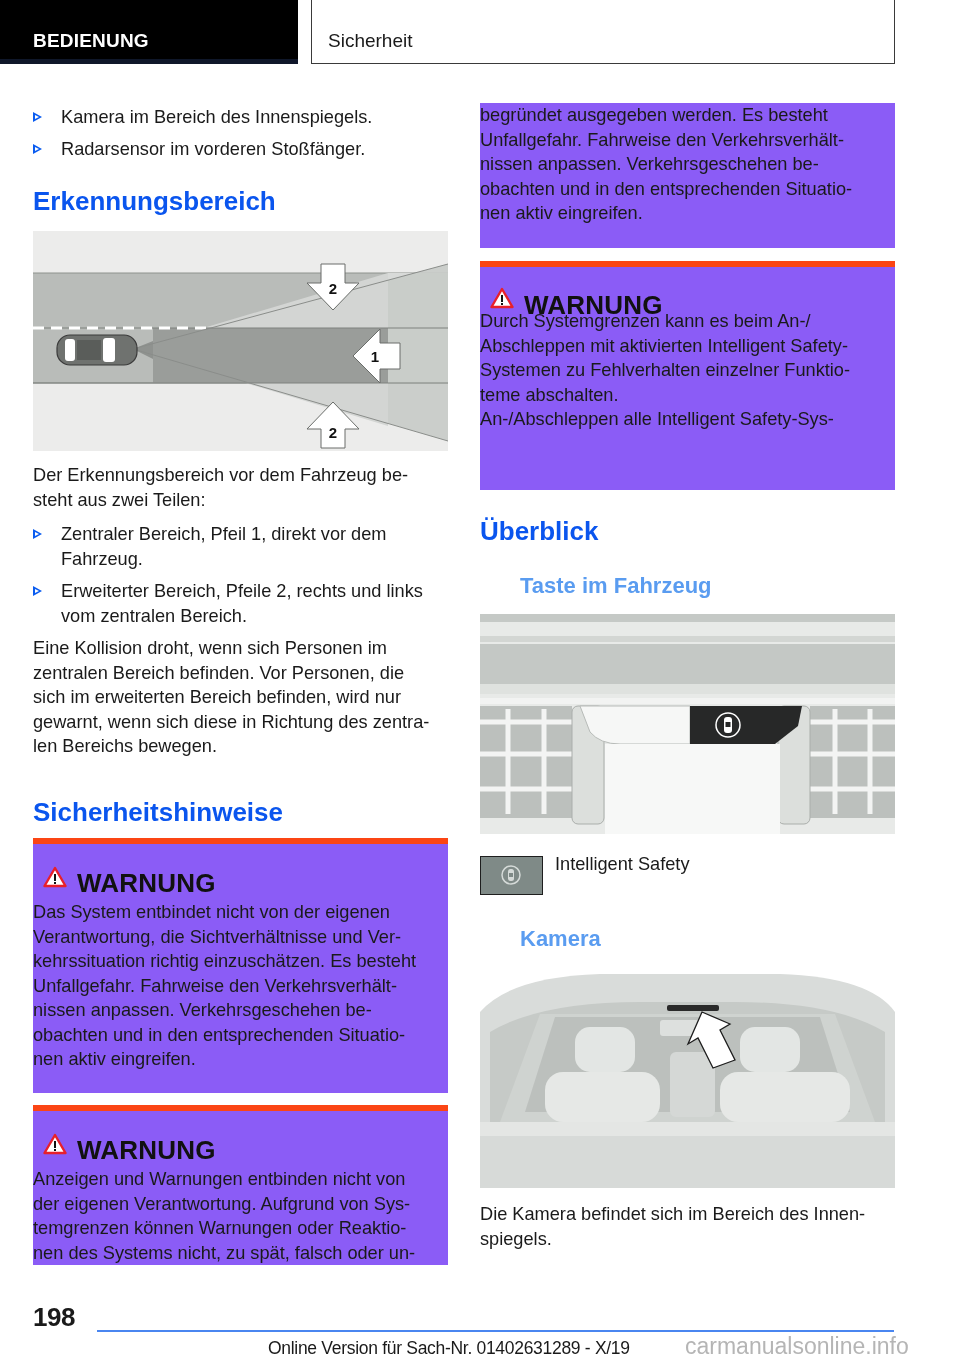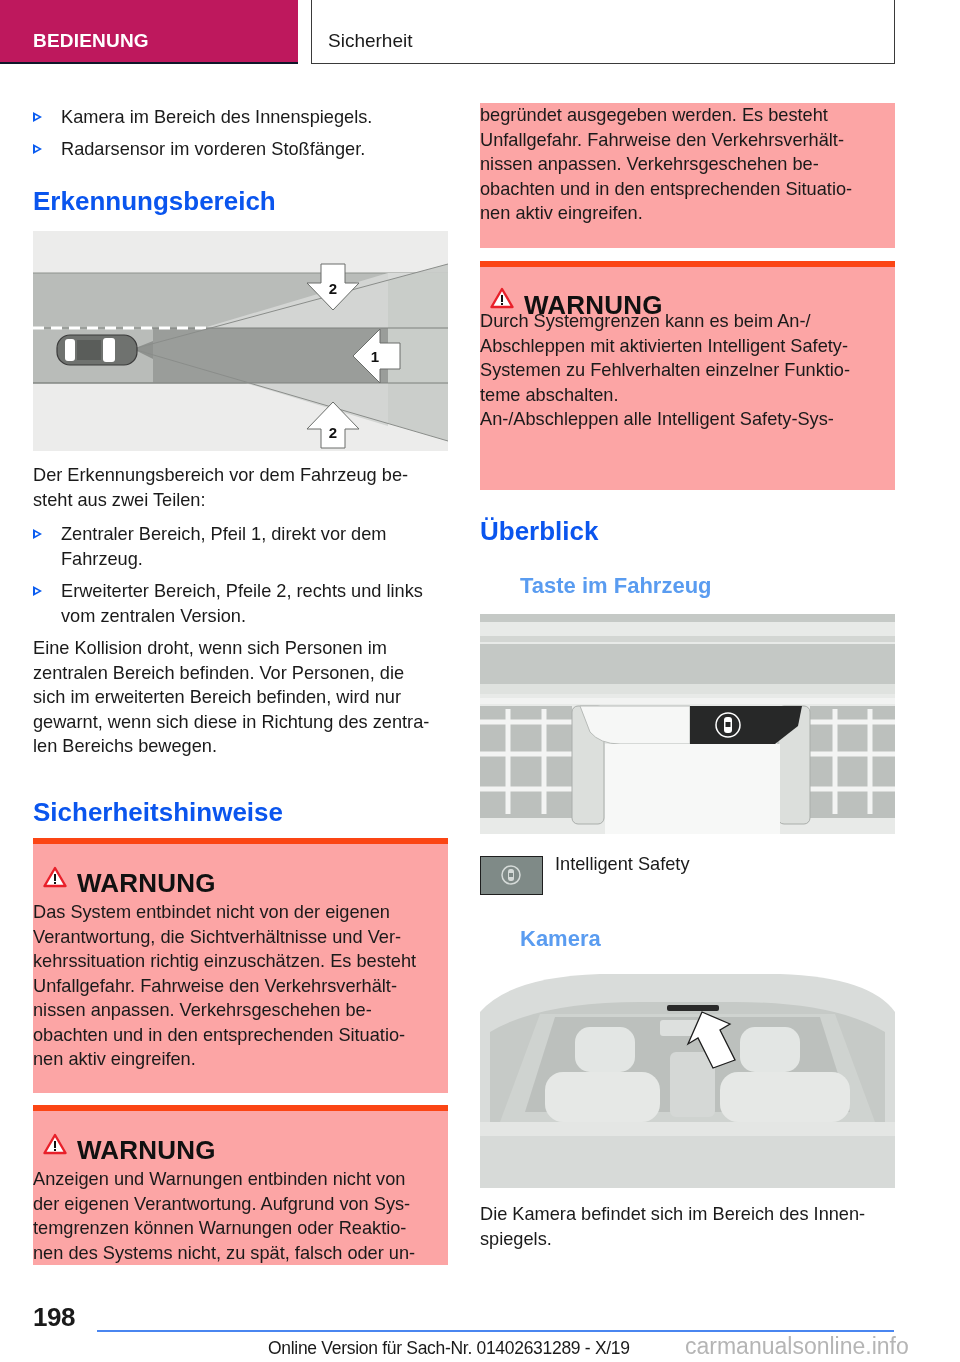--- a/index.html
+++ b/index.html
@@ -1,34 +1,34 @@
 <!DOCTYPE html>
 <html><head>
   <meta charset="utf-8">
   <style>
     * { box-sizing: border-box; margin: 0; padding: 0; }
     html, body { width: 960px; height: 1362px; background: #ffffff; overflow: hidden; }
     body { position: relative; font-family: "Liberation Sans", "DejaVu Sans", sans-serif; color: #1a1a1a; }
 
-    .hdr-tab { position: absolute; left: 0; top: 0; width: 298px; height: 64px; background: #be185d; border-bottom: 2px solid #0f172a; }
+    .hdr-tab { position: absolute; left: 0; top: 0; width: 298px; height: 64px; background: #000000; border-bottom: 5px solid #0f172a; }
     .hdr-tab span { position: absolute; left: 33px; top: 30px; color: #ffffff; font-weight: bold; font-size: 19px; letter-spacing: 0.2px; }
     .hdr-box { position: absolute; left: 311px; top: 0; width: 584px; height: 64px; border: 1.5px solid #3a3a3a; border-top: none; }
     .hdr-box span { position: absolute; left: 16px; top: 30px; font-size: 19px; color: #1a1a1a; }
 
     .abs { position: absolute; }
     .txt { font-size: 18.2px; line-height: 24.5px; color: #1a1a1a; }
     .bullet { position: absolute; font-size: 18.2px; line-height: 24.5px; }
     .bullet .tri { position: absolute; left: 0; top: 7px; width: 0; height: 0; border-top: 5px solid transparent; border-bottom: 5px solid transparent; border-left: 9px solid #0a5cf0; }
     .bullet .tri::after { content: ""; position: absolute; left: -7px; top: -2.5px; border-top: 2.5px solid transparent; border-bottom: 2.5px solid transparent; border-left: 4px solid #ffffff; }
     .bullet .bt { position: absolute; left: 28px; top: 0; width: 390px; }
 
     .h1 { position: absolute; font-size: 26px; font-weight: bold; color: #0a55ee; }
     .h2 { position: absolute; font-size: 22px; font-weight: bold; color: #5a9cf0; margin-left: 40px; }
 
-    .warn { position: absolute; background: #fca5a5; }
+    .warn { position: absolute; background: #8b5cf6; }
     .warn .bar { position: absolute; left: 0; top: 0; right: 0; height: 6px; background: #fb4514; }
     .warn .wtitle { position: absolute; left: 44px; font-weight: bold; font-size: 26px; color: #111; letter-spacing: 0.2px; }
     .warn .wicon { position: absolute; left: 0; }
     .warn .wbody { position: absolute; left: 0; width: 410px; font-size: 18.2px; line-height: 24.5px; color: #1a1a1a; }
 
     .fig { position: absolute; overflow: hidden; }
 
     .footer-num { position: absolute; left: 33px; top: 1302px; font-size: 26px; font-weight: bold; color: #1a1a1a; letter-spacing: -0.5px; }
     .footer-line { position: absolute; left: 97px; top: 1330px; width: 797px; height: 2px; background: #4a86f0; }
     .footer-text { position: absolute; left: 268px; top: 1338px; font-size: 17.5px; color: #1a1a1a; letter-spacing: -0.3px; }
@@ -111,21 +111,21 @@
   <span class="tri"></span>
   <div class="bt">
     <div>Zentraler Bereich, Pfeil 1, direkt vor dem</div>
     <div>Fahrzeug.</div>
   </div>
 </div>
 <div class="bullet" style="left:33px; top:579px; width:415px; height:50px;">
   <span class="tri"></span>
   <div class="bt">
     <div>Erweiterter Bereich, Pfeile 2, rechts und links</div>
-    <div>vom zentralen Version.</div>
+    <div>vom zentralen Bereich.</div>
   </div>
 </div>
 
 <div class="abs txt" style="left:33px; top:636px; width:420px;">
   <div>Eine Kollision droht, wenn sich Personen im</div>
   <div>zentralen Bereich befinden. Vor Personen, die</div>
   <div>sich im erweiterten Bereich befinden, wird nur</div>
   <div>gewarnt, wenn sich diese in Richtung des zentra-</div>
   <div>len Bereichs bewegen.</div>
 </div>

